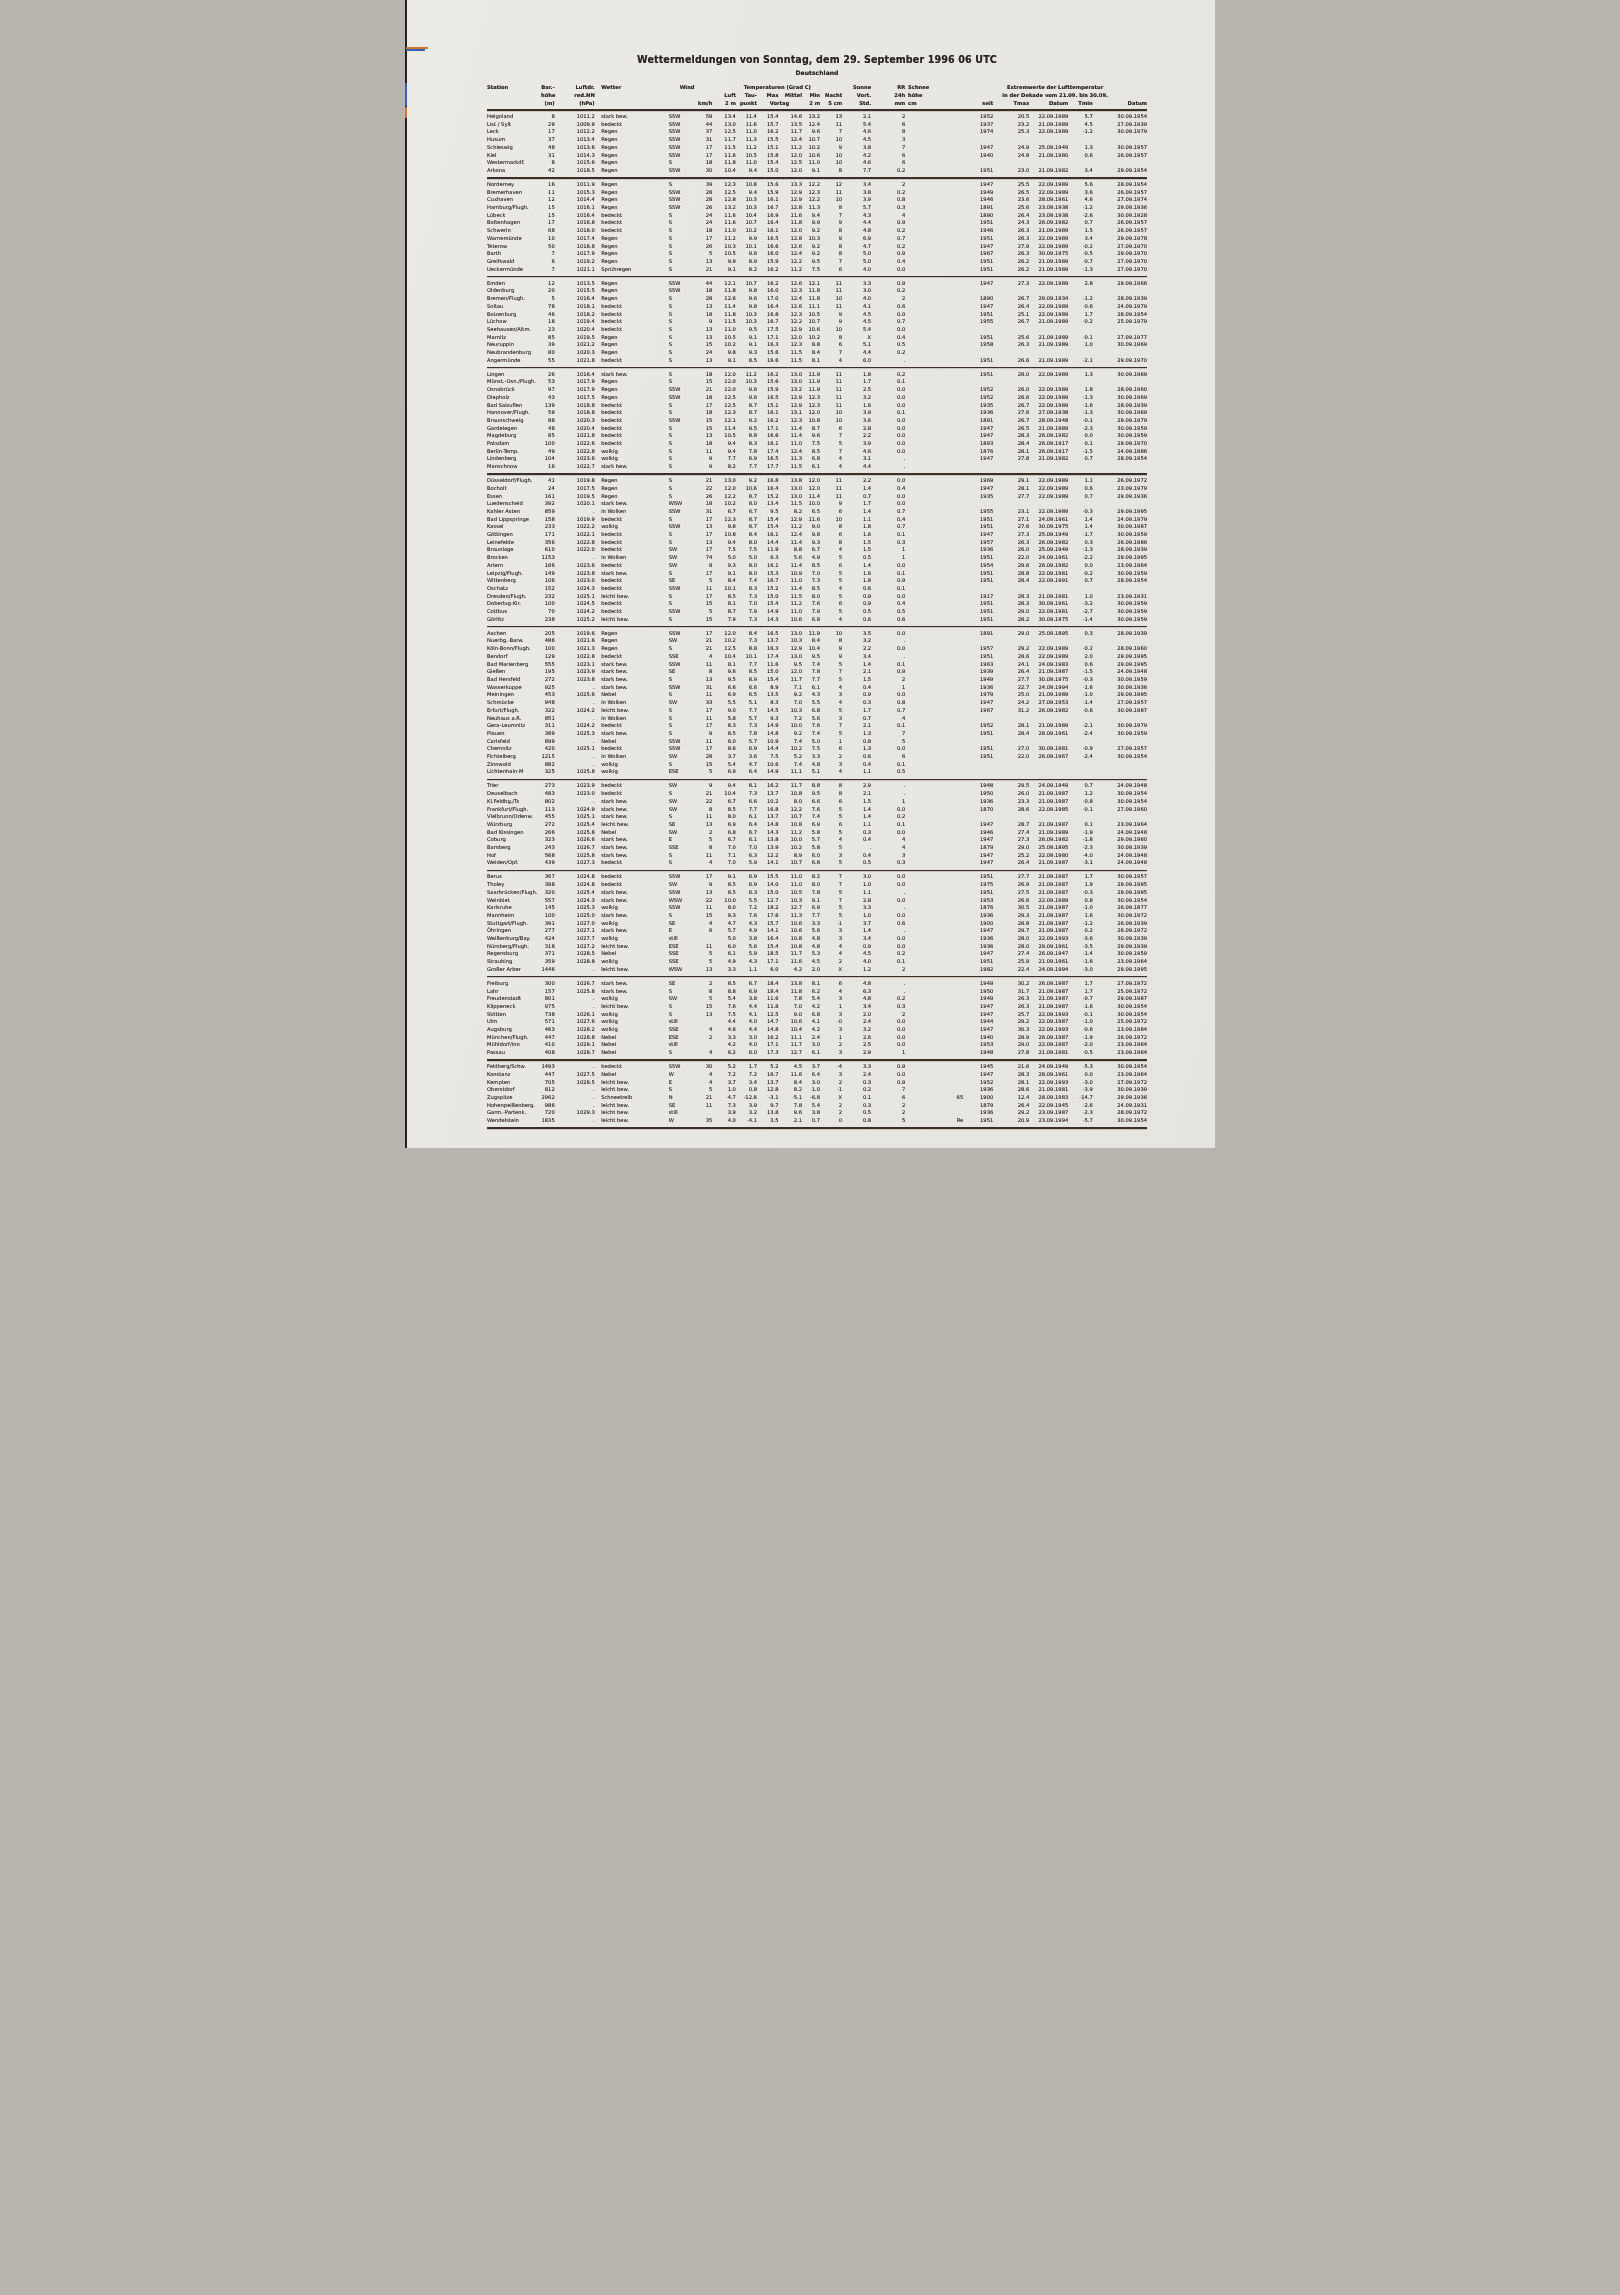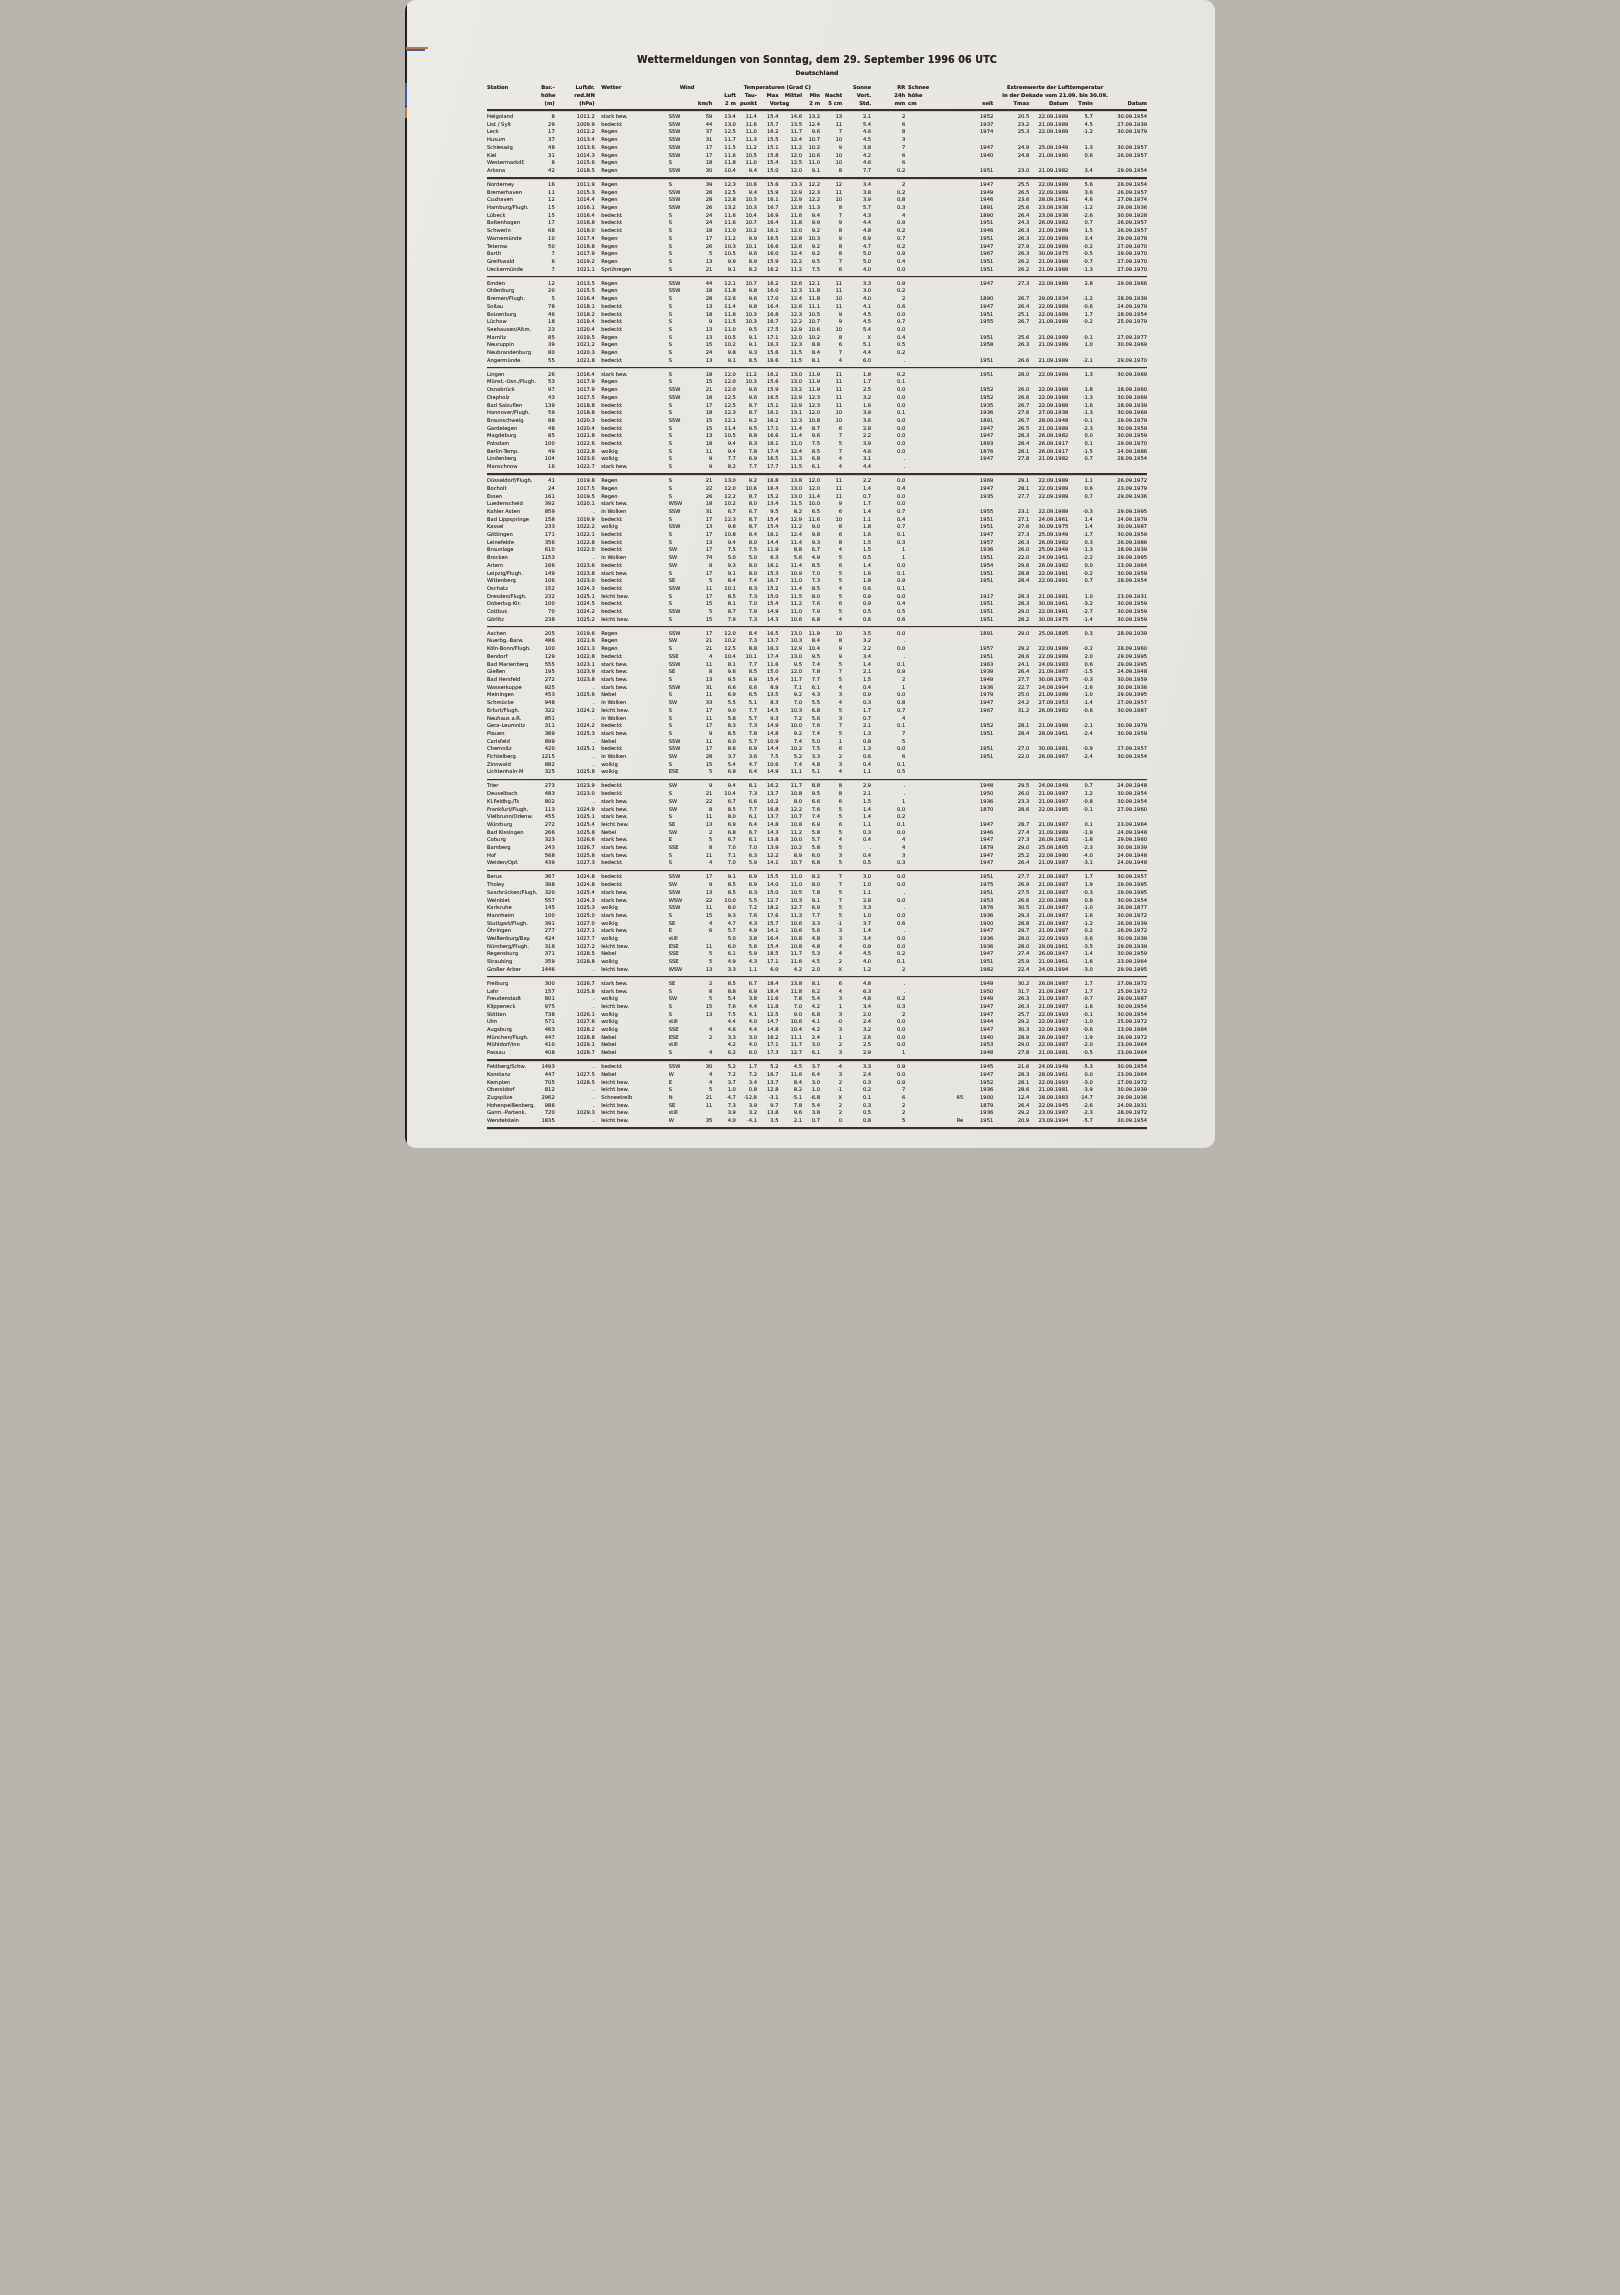--- a/index.html
+++ b/index.html
@@ -1,19 +1,19 @@
 <!DOCTYPE html>
 <html style="font-size:7.8px"><head>
 <meta charset="utf-8">
 <style>
   html,body{margin:0;padding:0;background:#b8b5ae;}
   .page{position:relative;width:810px;height:1148px;margin:0 auto;
         background:linear-gradient(105deg,#eceae4 0%,#e9e7e1 40%,#e6e4de 100%);
         overflow:hidden;color:#2b2620;
-        font-family:"DejaVu Sans",sans-serif;border-radius:11px;}
+        font-family:"DejaVu Sans",sans-serif;}
   .scan-edge{position:absolute;left:0;top:0;width:1.5px;height:100%;background:#23201c;}
   .mark{position:absolute;}
   .mark-dash-orange{left:1px;top:47px;width:21.6px;height:1.5px;}
   .mark-dash-blue{left:1px;top:49px;width:18.6px;height:1.5px;}
   .mark-bar-blue{left:0;top:83px;width:2.4px;height:23px;}
   .mark-bar-orange{left:0;top:107px;width:2.4px;height:10.8px;}
   .content{padding-top:54px;}
   .title{width:660px;margin-left:82px;text-align:center;font-size:9.6px;font-weight:bold;
          letter-spacing:0.1px;text-shadow:0 0 0.3px rgba(43,38,32,.65);}
   .subtitle{width:660px;margin-left:82px;text-align:center;font-size:6.1px;font-weight:bold;

